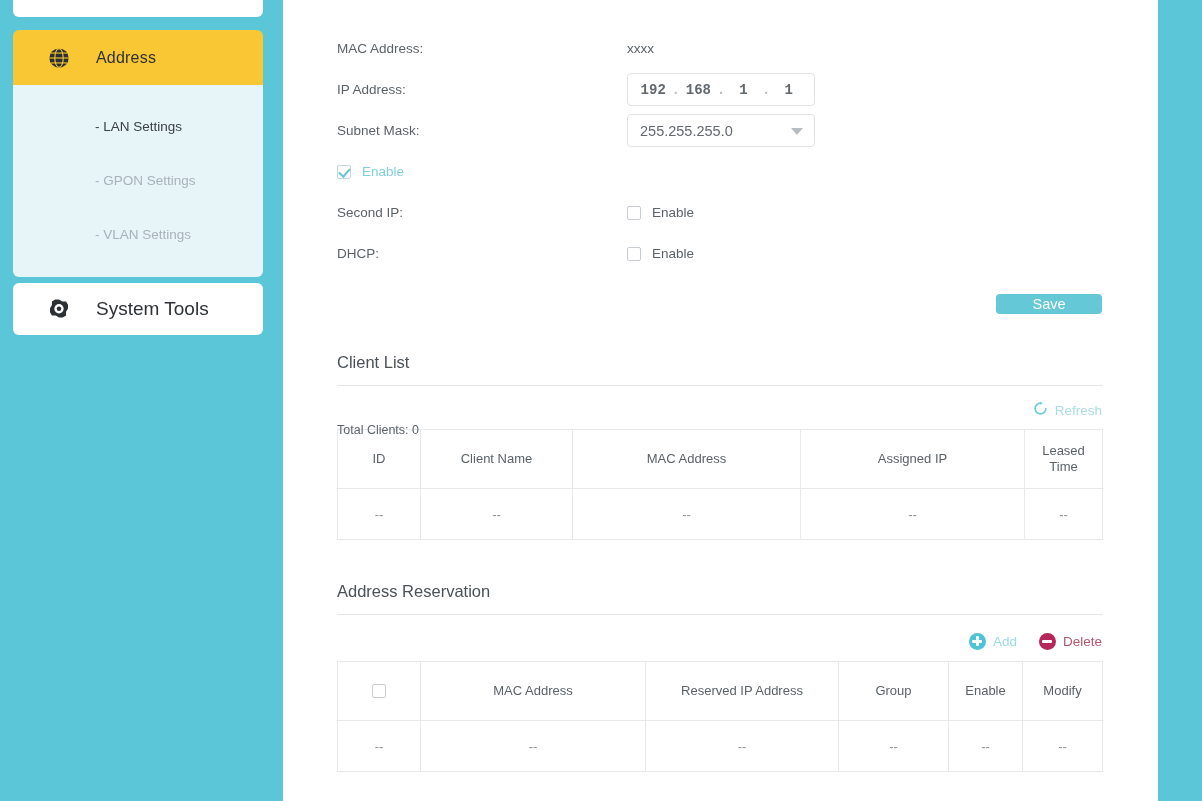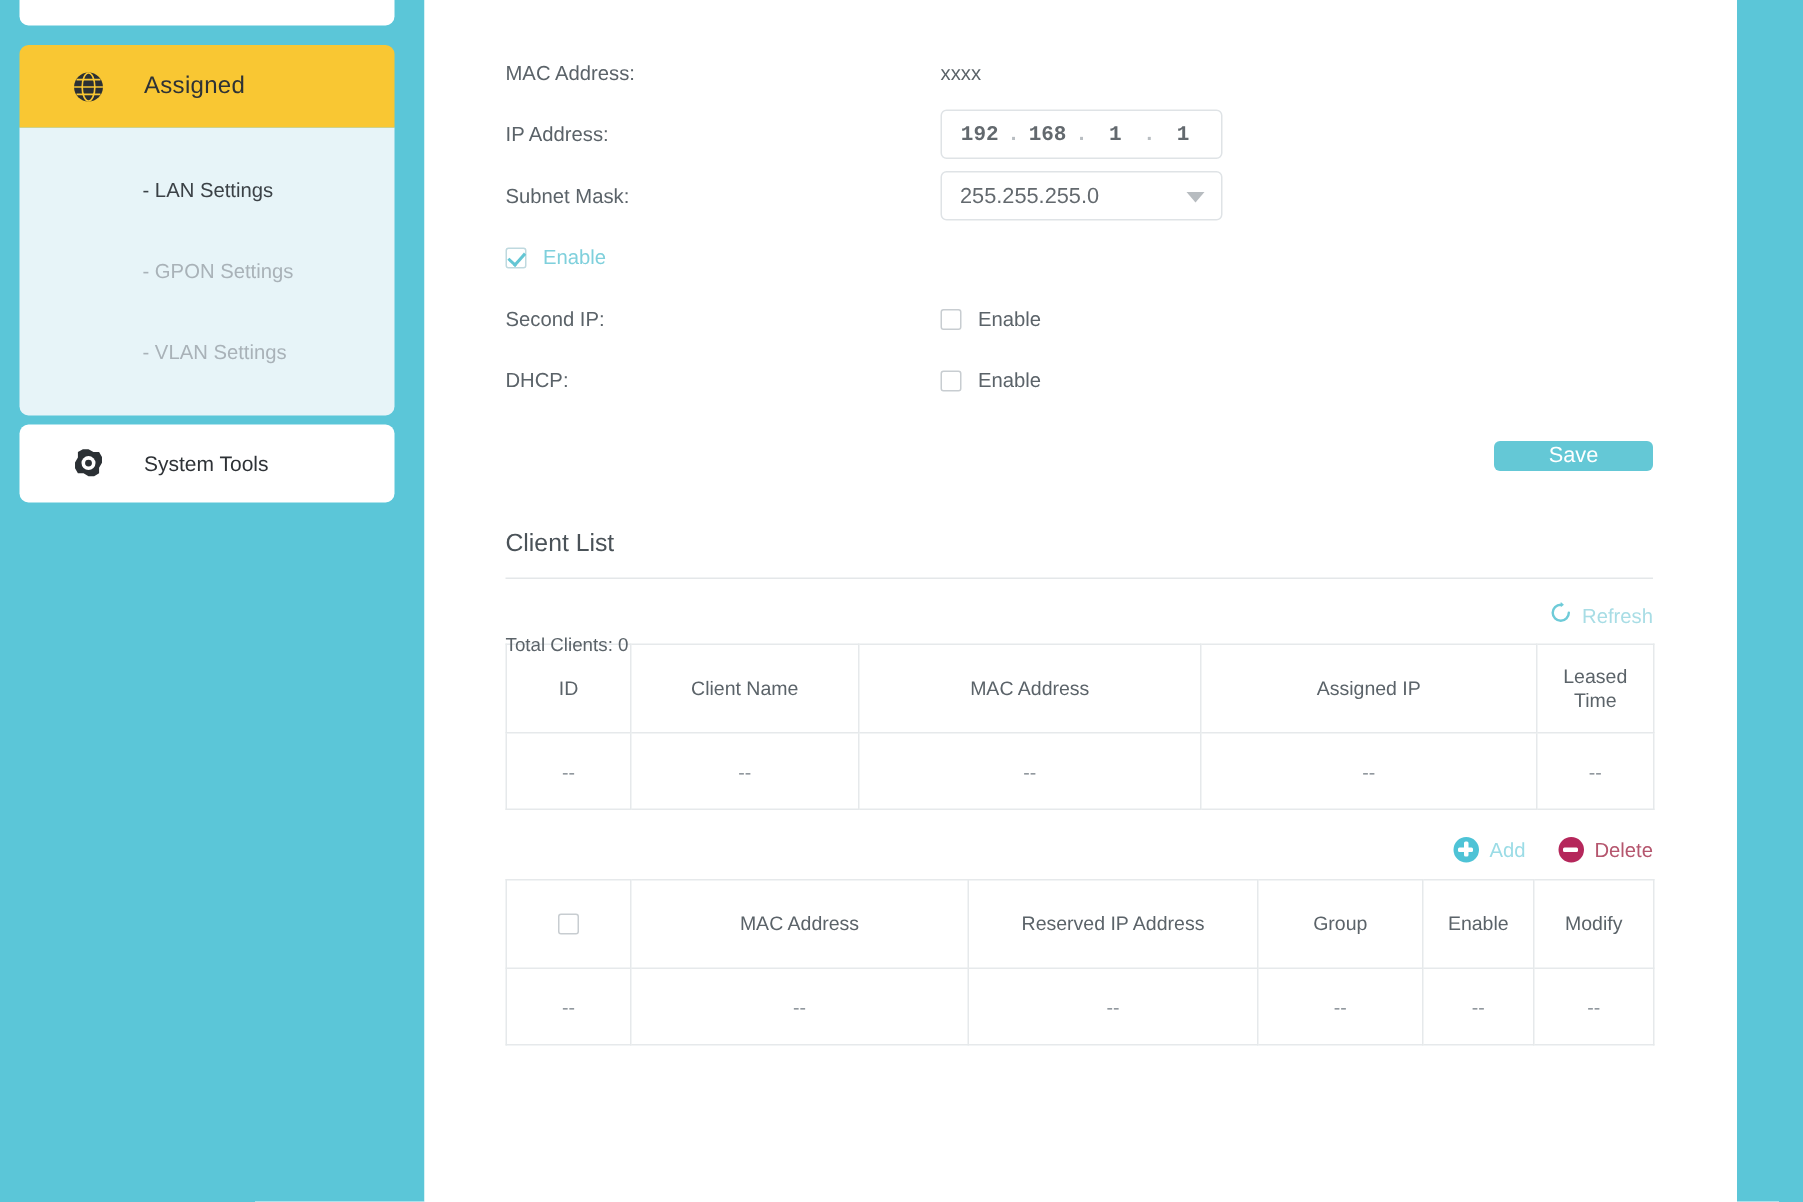--- a/index.html
+++ b/index.html
@@ -110,21 +110,21 @@
     box-sizing: border-box;
     cursor: pointer;
   }
   .nav-card .nav-icon {
     width: 26px; height: 26px;
     display: flex; align-items: center; justify-content: center;
     flex: 0 0 auto;
   }
   .nav-card .nav-label {
     margin-left: 24px;
-    font-size: 14px;
+    font-size: 19px;
     color: #2e3236;
   }
 
   
   .right-band {
     position: absolute;
     left: 1158px;
     top: 0;
     width: 44px;
     height: 801px;
@@ -372,21 +372,21 @@
           <svg width="22" height="22" viewBox="0 0 24 24" aria-hidden="true">
             <circle cx="12" cy="12" r="10.5" fill="#2b3034"></circle>
             <g stroke="#f9c733" stroke-width="1.2" fill="none">
               <ellipse cx="12" cy="12" rx="4.6" ry="10.2"></ellipse>
               <line x1="1.5" y1="12" x2="22.5" y2="12"></line>
               <line x1="3.3" y1="6.6" x2="20.7" y2="6.6"></line>
               <line x1="3.3" y1="17.4" x2="20.7" y2="17.4"></line>
             </g>
           </svg>
         </span>
-        <span class="nav-label">Assigned</span>
+        <span class="nav-label">Address</span>
       </div>
 
       <div class="submenu">
         <div class="submenu-item active">
           <span>- LAN Settings</span>
         </div>
         <div class="submenu-item dim">
           <span>- GPON Settings</span>
         </div>
         <div class="submenu-item dim">
@@ -504,20 +504,21 @@
           <tr>
             <td>--</td>
             <td>--</td>
             <td>--</td>
             <td>--</td>
             <td>--</td>
           </tr>
         </tbody>
       </table>
 
+      <div class="section-head sec-addrres">Address Reservation</div>
 
       <div class="actions-row">
         <div class="act">
           <span class="circ add"></span>
           <span class="lbl add-lbl">Add</span>
         </div>
         <div class="act">
           <span class="circ del"></span>
           <span class="lbl del-lbl">Delete</span>
         </div>

